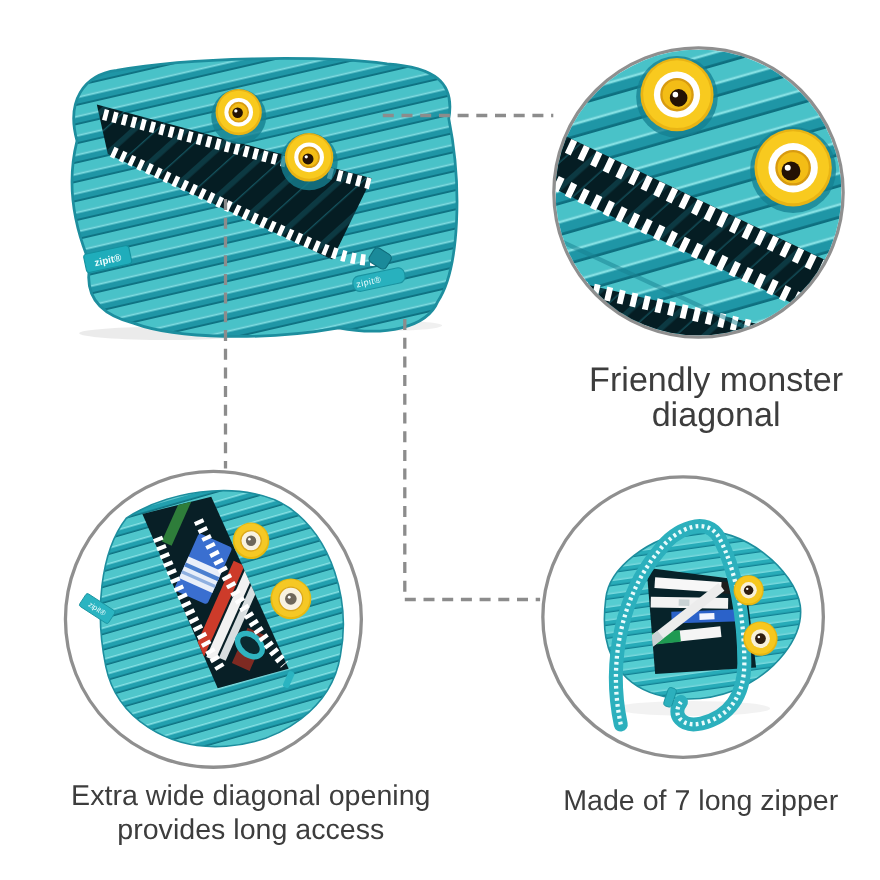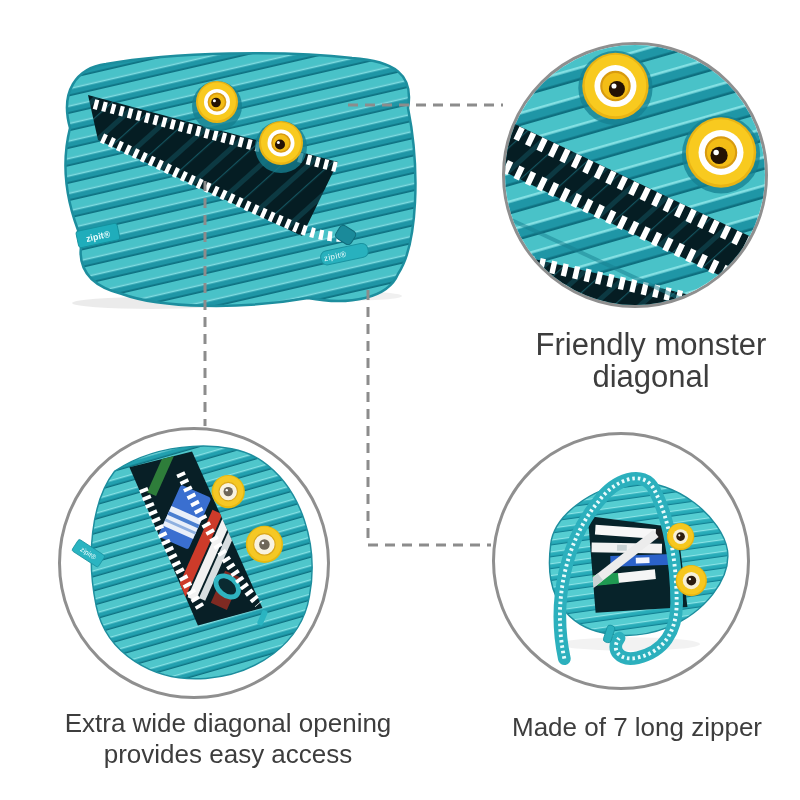--- a/index.html
+++ b/index.html
@@ -267,19 +267,19 @@
     <line x1="205" y1="181" x2="205" y2="426" stroke="#8c8c8c" stroke-width="3" stroke-dasharray="10 7"></line>
     <polyline points="368,290 368,545 491,545" fill="none" stroke="#8c8c8c" stroke-width="3" stroke-dasharray="10 7"></polyline>
   </svg>
 
   <div class="caption caption-tr">
     <span>Friendly monster</span><br>
     <span>diagonal</span>
   </div>
   <div class="caption caption-bl">
     <span>Extra wide diagonal opening</span><br>
-    <span>provides easy access</span>
+    <span>provides long access</span>
   </div>
   <div class="caption caption-br">
     <span>Made of 7 long zipper</span>
   </div>
 
 </div>
 
 </body></html>

